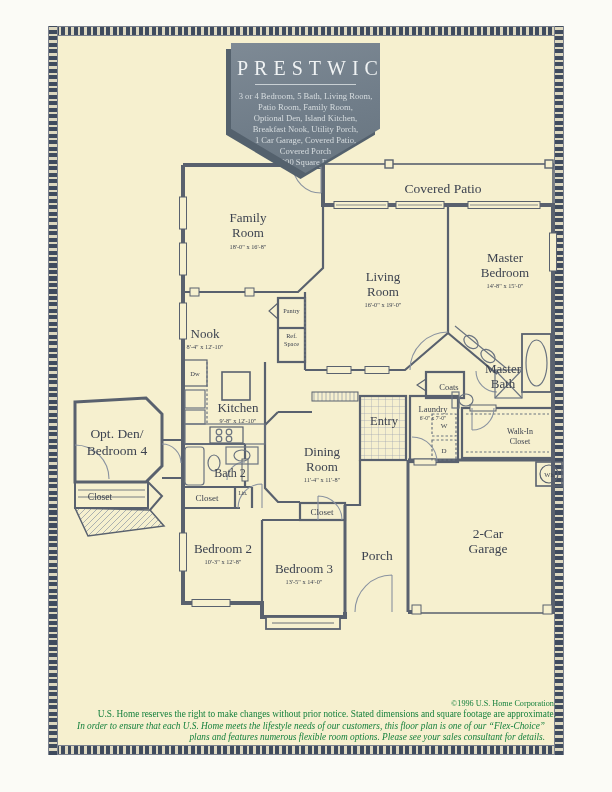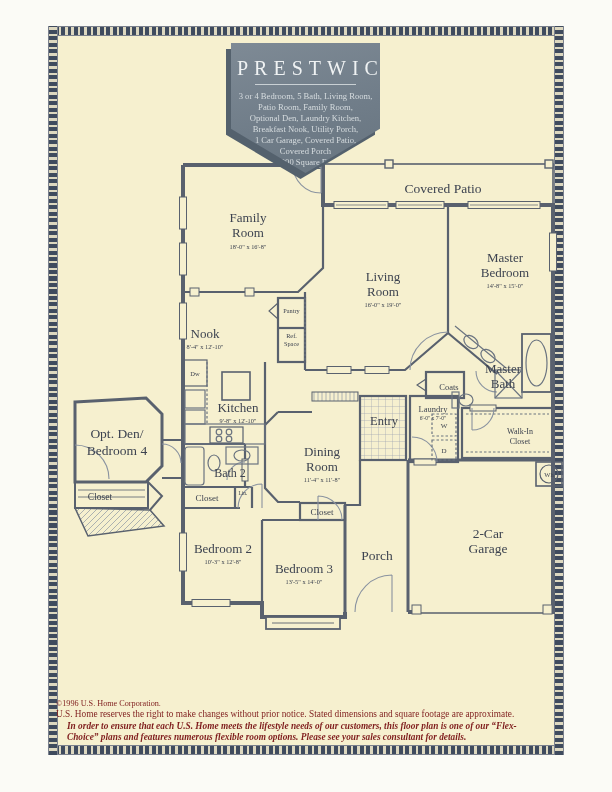--- a/index.html
+++ b/index.html
@@ -19,24 +19,24 @@
   .banner{position:absolute;left:231px;top:23px;width:149px;height:130px;margin-top:20px;}
   .blayer{position:absolute;inset:0;clip-path:polygon(0 0,100% 0,100% 66%,50% 100%,0 66%);}
   .bshadow{background:#54616d;transform:translate(-5px,6px);}
   .bface{background:linear-gradient(165deg,#7e8a95 0%,#707d89 55%,#67747f 100%);}
   .btitle{position:absolute;left:0;right:0;top:14px;text-align:center;color:#eff2f3;
           font-size:20px;letter-spacing:6px;text-indent:6px;font-weight:400;}
   .brule{position:absolute;left:24px;right:24px;top:41px;height:1px;background:#c9d0d4;}
   .bdesc{position:absolute;left:4px;right:4px;top:48px;text-align:center;color:#d6dcdf;
          font-size:8.6px;line-height:11px;}
   
-  .footer{position:absolute;left:56px;width:500px;top:699px;text-align:left;color:#7f1d1d;}
+  .footer{position:absolute;left:56px;width:500px;top:699px;text-align:right;color:#15803d;}
   .f1{font-size:8.2px;line-height:10px;}
   .f2{font-size:9.3px;line-height:11px;font-family:Liberation Serif, serif;}
-  .f3{font-size:9.3px;line-height:10.5px;font-style:italic;font-weight:bold;
+  .f3{font-size:9.3px;line-height:10.5px;font-style:italic;font-weight:normal;
       max-width:478px;margin:1px auto 0;}
   svg text{font-family:"Liberation Serif","DejaVu Serif",serif;fill:#3d4350;}
   svg .dims{font-size:6.3px;}
 </style>
 </head>
 <body>
 
 <div class="page">
   <div class="sheet"></div>
   <div class="bstrip bh bt"></div>
@@ -252,21 +252,21 @@
   </svg>
 
   <div class="banner">
     <div class="blayer bshadow"></div>
     <div class="blayer bface">
       <div class="btitle">PRESTWICK</div>
       <div class="brule"></div>
       <div class="bdesc">
         <div>3 or 4 Bedroom, 5 Bath, Living Room,</div>
         <div>Patio Room, Family Room,</div>
-        <div>Optional Den, Laundry Kitchen,</div>
+        <div>Optional Den, Island Kitchen,</div>
         <div>Breakfast Nook, Utility Porch,</div>
         <div>1 Car Garage, Covered Patio,</div>
         <div>Covered Porch</div>
         <div>2,200 Square Feet</div>
       </div>
     </div>
   </div>
 
   <div class="footer">
     <div class="f1">©1996 U.S. Home Corporation.</div>

